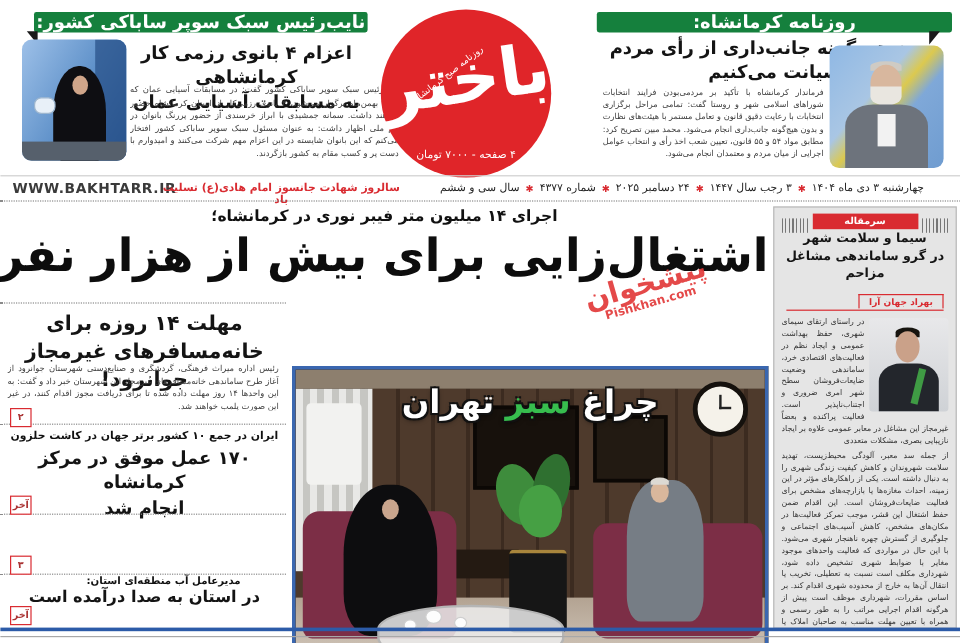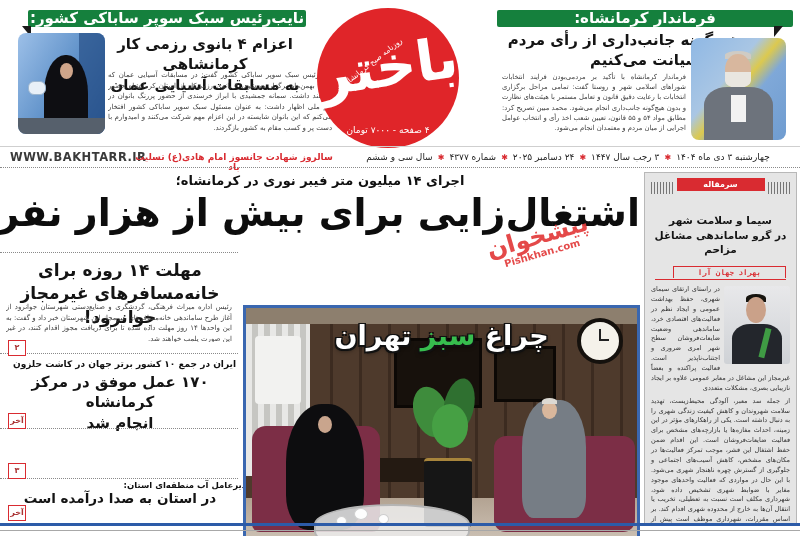--- a/index.html
+++ b/index.html
@@ -46,21 +46,21 @@
   .main-kicker{left:70px;top:173px;width:500px;text-align:center;font-size:13px;font-weight:bold;color:#111;}
   .main-headline{left:0;top:191px;width:640px;text-align:center;font-size:38px;font-weight:bold;
                  color:#0d0d0d;white-space:nowrap;letter-spacing:-1px;}
   .stamp{left:484px;top:224px;width:110px;transform:rotate(-16deg);text-align:center;color:#e23a3a;
          opacity:.92;z-index:9;}
   .stamp-word{font-size:24px;font-weight:bold;line-height:1;}
   .stamp-site{font-size:10px;font-weight:bold;direction:ltr;line-height:1.2;}
   
   .lc-h1{font-size:17px;line-height:1.38;}
   .lc-h2{font-size:15px;line-height:1.35;}
-  .lc-kicker{font-weight:bold;text-align:right;color:#111;}
+  .lc-kicker{font-weight:bold;text-align:center;color:#111;}
   
   .center-photo{left:243px;top:262px;width:397px;height:258px;border:3px solid #3a67b0;
                 box-sizing:border-box;background:#3b2b20;overflow:hidden;margin-top:43px;}
   .ph-ceiling{position:absolute;top:0;left:0;width:100%;height:16px;background:#8d7f6e;}
   .ph-wall{position:absolute;top:16px;left:0;width:100%;height:182px;
            background:repeating-linear-gradient(90deg,#4e3a2c 0 26px,#3c2b20 26px 29px);}
   .ph-floor{position:absolute;bottom:0;left:0;width:100%;height:62px;background:linear-gradient(#b3a392,#d8cfc4);}
   .ph-curtain{position:absolute;left:0;top:16px;width:64px;height:152px;
               background:repeating-linear-gradient(90deg,#e8e8e6 0 6px,#c6c6c2 6px 12px);}
   .ph-ac{position:absolute;left:9px;top:28px;width:46px;height:68px;background:#f2f2f0;border-radius:4px;}
@@ -92,25 +92,25 @@
   .ph-barcode{position:absolute;left:26px;right:8px;bottom:5px;height:11px;z-index:6;
               background:repeating-linear-gradient(90deg,#1a1a1a 0 1px,#fff 1px 3px);}
   .ph-pagebox{position:absolute;left:3px;bottom:3px;z-index:7;}
   
   .editorial{left:644px;top:172px;width:153px;height:352px;border:1px solid #b8b8b8;
              box-sizing:border-box;background:#e5e5e5;overflow:hidden;}
   .ed-tab{margin:5px auto 0;width:88px;height:13px;background:#d92b31;color:#fff;font-size:8px;
           text-align:center;line-height:13px;font-weight:bold;}
   .ed-bars{position:absolute;top:9px;width:22px;height:12px;
            background:repeating-linear-gradient(90deg,#777 0 1px,transparent 1px 3px);}
-  .ed-headline{margin-top:22px;text-align:center;font-weight:bold;font-size:10.5px;line-height:1.4;color:#141414;}
+  .ed-headline{margin-top:1px;text-align:center;font-weight:bold;font-size:10.5px;line-height:1.4;color:#141414;}
   .ed-headline span{display:block;}
   .ed-author-row{margin:3px 10px 5px 10px;border-bottom:1px solid #d92b31;text-align:right;}
-  .ed-author{display:inline-block;border:1px solid #d92b31;border-bottom:none;padding:1px 24px;
-             font-size:7.5px;color:#d92b31;font-weight:bold;font-family:Liberation Mono, monospace;}
+  .ed-author{display:inline-block;border:1px solid #d92b31;border-bottom:none;padding:1px 8px;
+             font-size:7.5px;color:#d92b31;font-weight:bold;}
   .ed-body{padding:0 6px;font-size:6.5px;line-height:1.52;text-align:justify;color:#333;}
   .ed-photo{float:right;width:66px;height:78px;margin:1px 0 2px 4px;border-radius:3px;overflow:hidden;
             position:relative;background:linear-gradient(#e8e8ea,#cfd2d6);}
   .ed-suit{position:absolute;left:12%;bottom:0;width:76%;height:52%;background:#23262c;border-radius:36% 36% 0 0;}
   .ed-face{position:absolute;left:34%;top:14%;width:30%;height:34%;background:#caa189;border-radius:50%;}
   .ed-hair{position:absolute;left:34%;top:10%;width:30%;height:10%;background:#17140f;border-radius:50% 50% 0 0;}
   .ed-sash{position:absolute;left:58%;bottom:8%;width:9%;height:38%;background:#3f9b44;transform:rotate(14deg);}
   .blue-rule{left:0;top:523px;width:800px;height:3px;background:#2c5ba8;}
   .gray-rule{left:0;top:530px;width:800px;height:1px;background:#a8a8a8;}
   .thin-rule{left:0;top:146px;width:800px;height:1px;background:#cfcfcf;}
@@ -137,21 +137,21 @@
   </div>
   <div class="abs bodytxt" style="left:108px;top:70px;width:224px;height:70px;">نایب‌رئیس سبک سوپر ساباکی کشور گفت: در مسابقات آسیایی عمان که هفتم بهمن‌ماه برگزار می‌شود، ۴ بانوی رزمی‌کار از استان کرمانشاه حضور خواهند داشت. سمانه جمشیدی با ابراز خرسندی از حضور پررنگ بانوان در تیم ملی اظهار داشت: به عنوان مسئول سبک سوپر ساباکی کشور افتخار می‌کنم که این بانوان شایسته در این اعزام مهم شرکت می‌کنند و امیدوارم با دست پر و کسب مقام به کشور بازگردند.</div>
 
   <div class="abs logo-circle">
     <div class="logo-tagline">روزنامه صبح کرمانشاهیان</div>
     <div class="logo-text">باختر</div>
     <div class="logo-price">۴ صفحه - ۷۰۰۰ تومان</div>
   </div>
 
   <div class="abs kbar" style="left:497px;top:10px;width:296px;">
-    <span>فرماندار کرمانشاه:</span>
+    <span>روزنامه کرمانشاه:</span>
   </div>
   <div class="abs flag" style="left:774px;top:26px;transform:scaleX(-1);"></div>
   <div class="abs hl" style="left:497px;top:31px;width:296px;font-size:15px;line-height:1.3;">
     <span>بدون هیچ‌گونه جانب‌داری از رأی مردم</span>
     <span>صیانت می‌کنیم</span>
   </div>
   <div class="abs photo-frame photo-tr">
     <div class="tr-hair"></div>
     <div class="tr-face"></div>
     <div class="tr-beard"></div>

